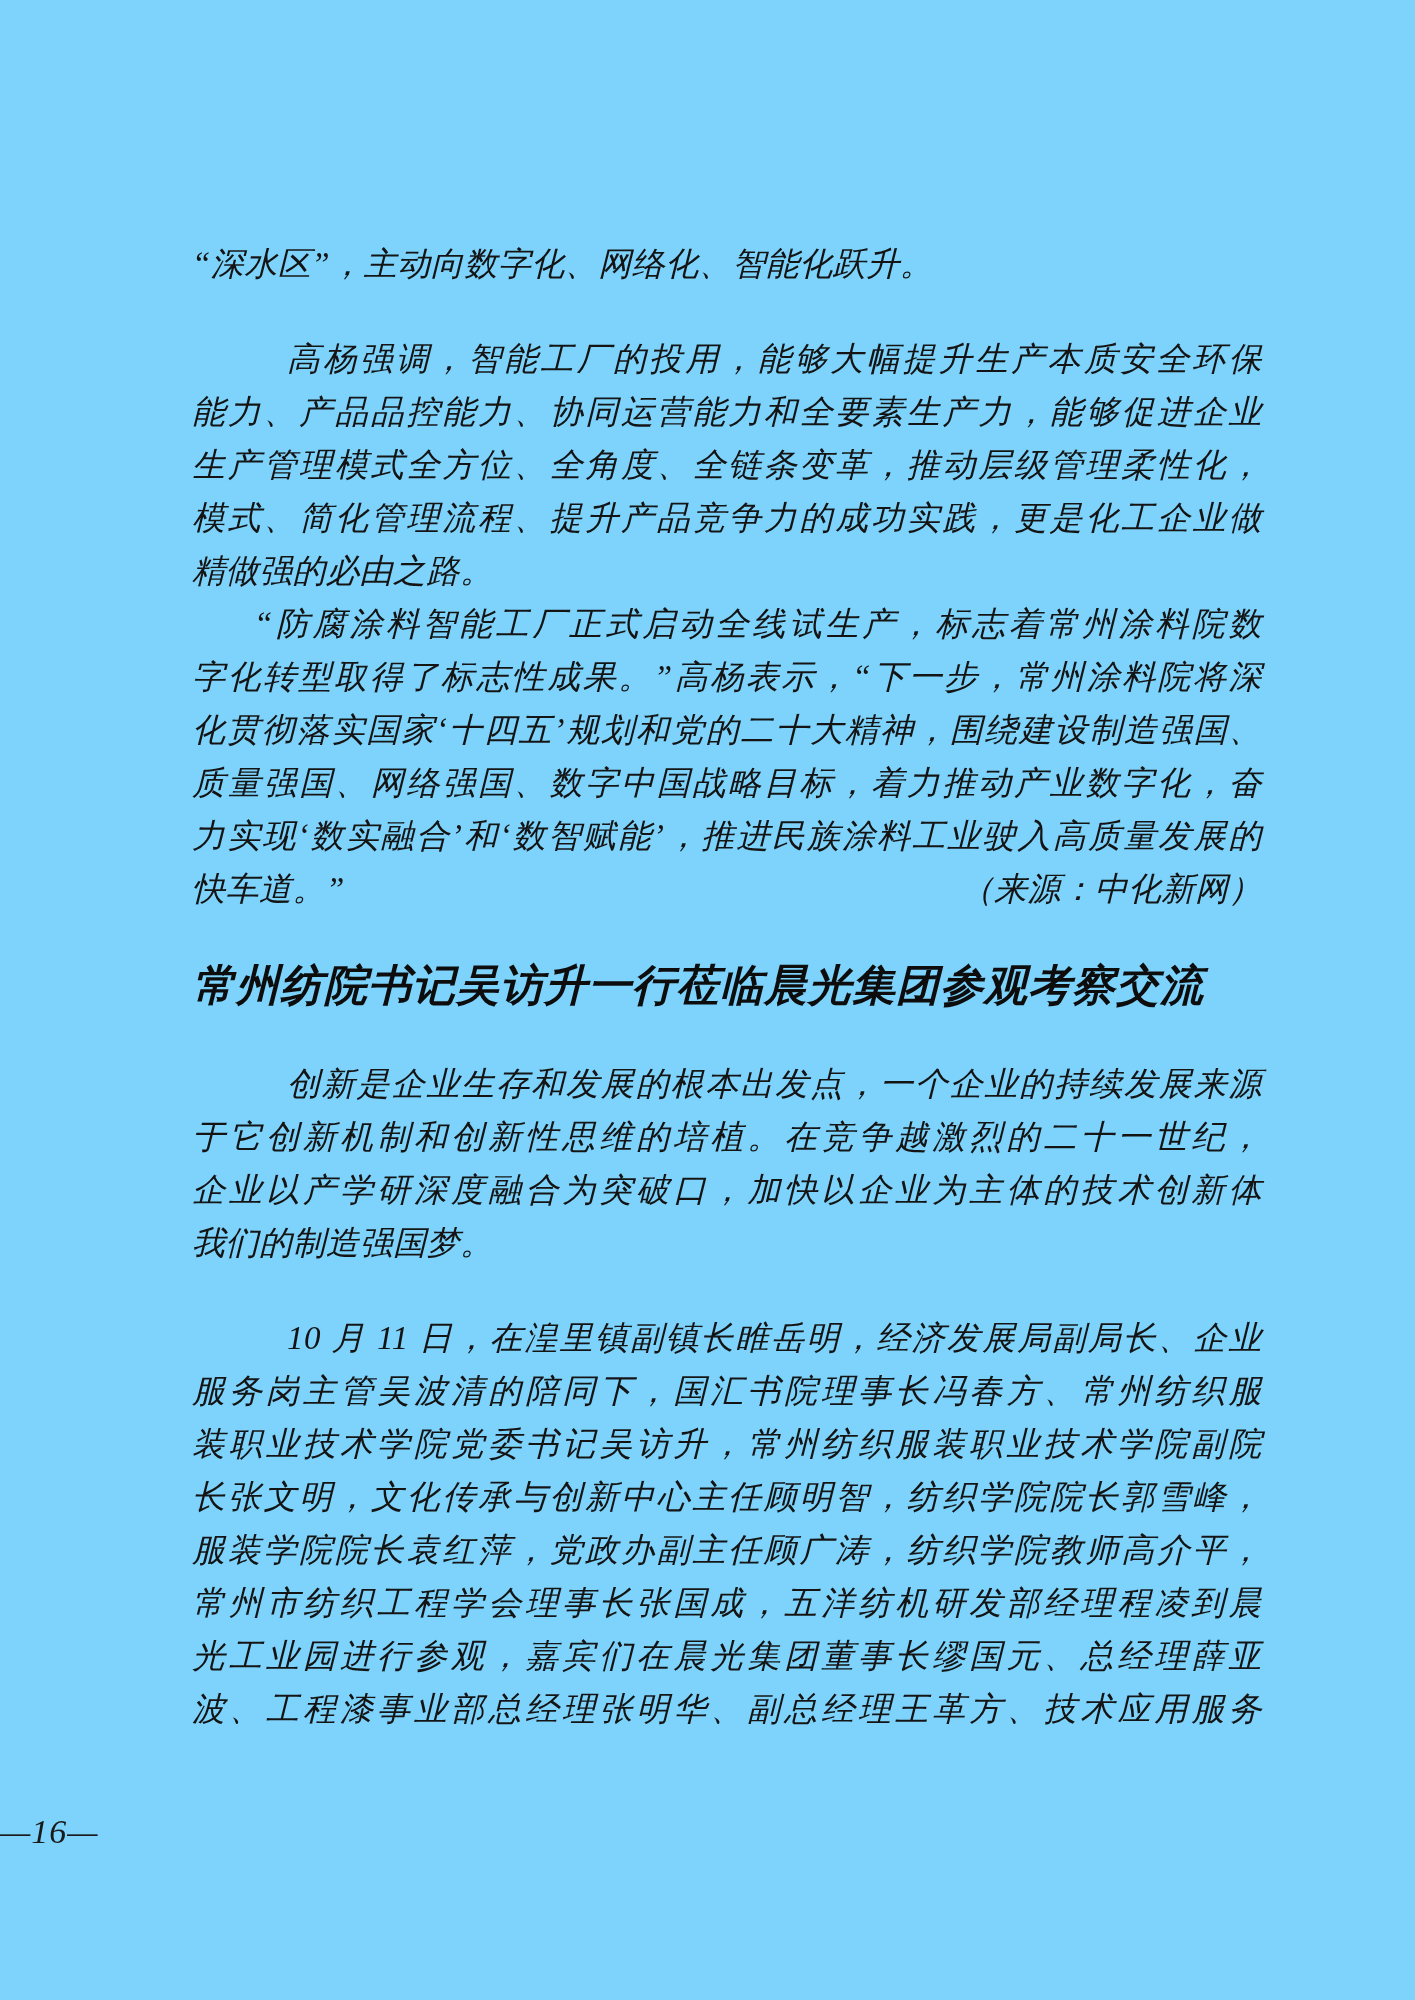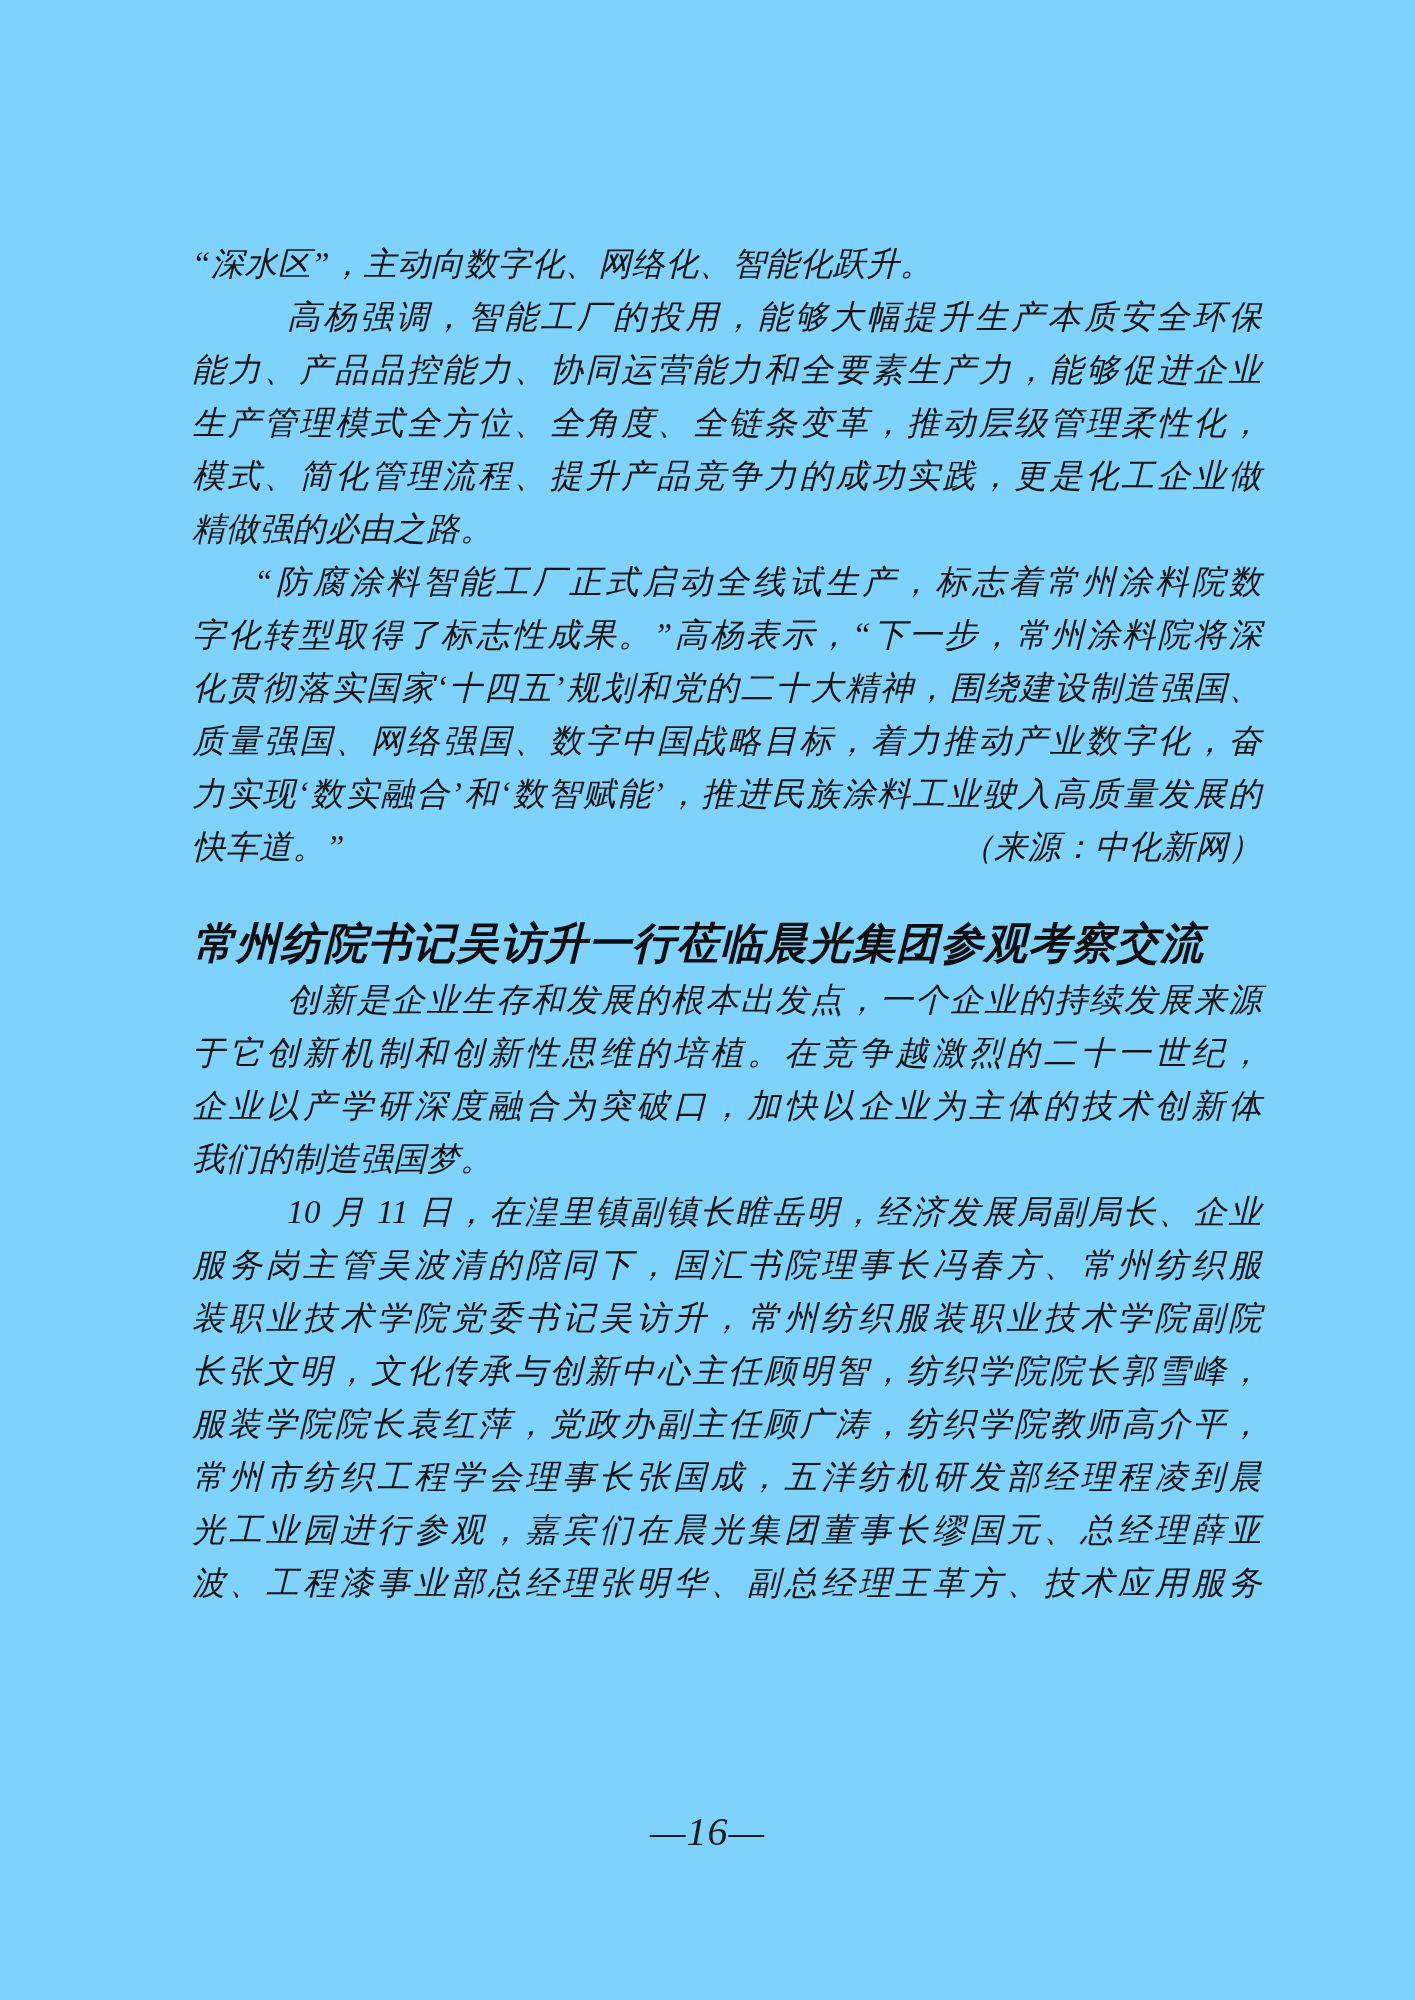--- a/index.html
+++ b/index.html
@@ -29,21 +29,21 @@
     white-space: nowrap;
     text-align: justify;
     text-align-last: left;
     letter-spacing: 0.5px;
   }
   .j {
     white-space: normal;
     text-align: justify;
     text-align-last: justify;
   }
-  .ind { text-indent: 95px; }
+  .ind { text-indent: 95px; margin-top: 42px; }
   .ind-q { text-indent: 62px; }
   .row {
     display: flex;
     justify-content: space-between;
     align-items: flex-start;
   }
   .heading {
     font-size: 43px;
     line-height: 60px;
     font-weight: 700;
@@ -51,22 +51,21 @@
     margin-bottom: 0;
     letter-spacing: 1px;
     color: #0d0d0d;
   }
   .para-gap { }
   .footer {
     position: absolute;
     top: 1812px;
     left: 0;
     width: 100%;
-    text-align: center;
-    font-size: 40px;
+    font-size: 34px;
     line-height: 40px;
     color: #1a1a1a;
     letter-spacing: 1px;
   }
 </style>
 </head>
 <body>
 
 <div class="page">
 

